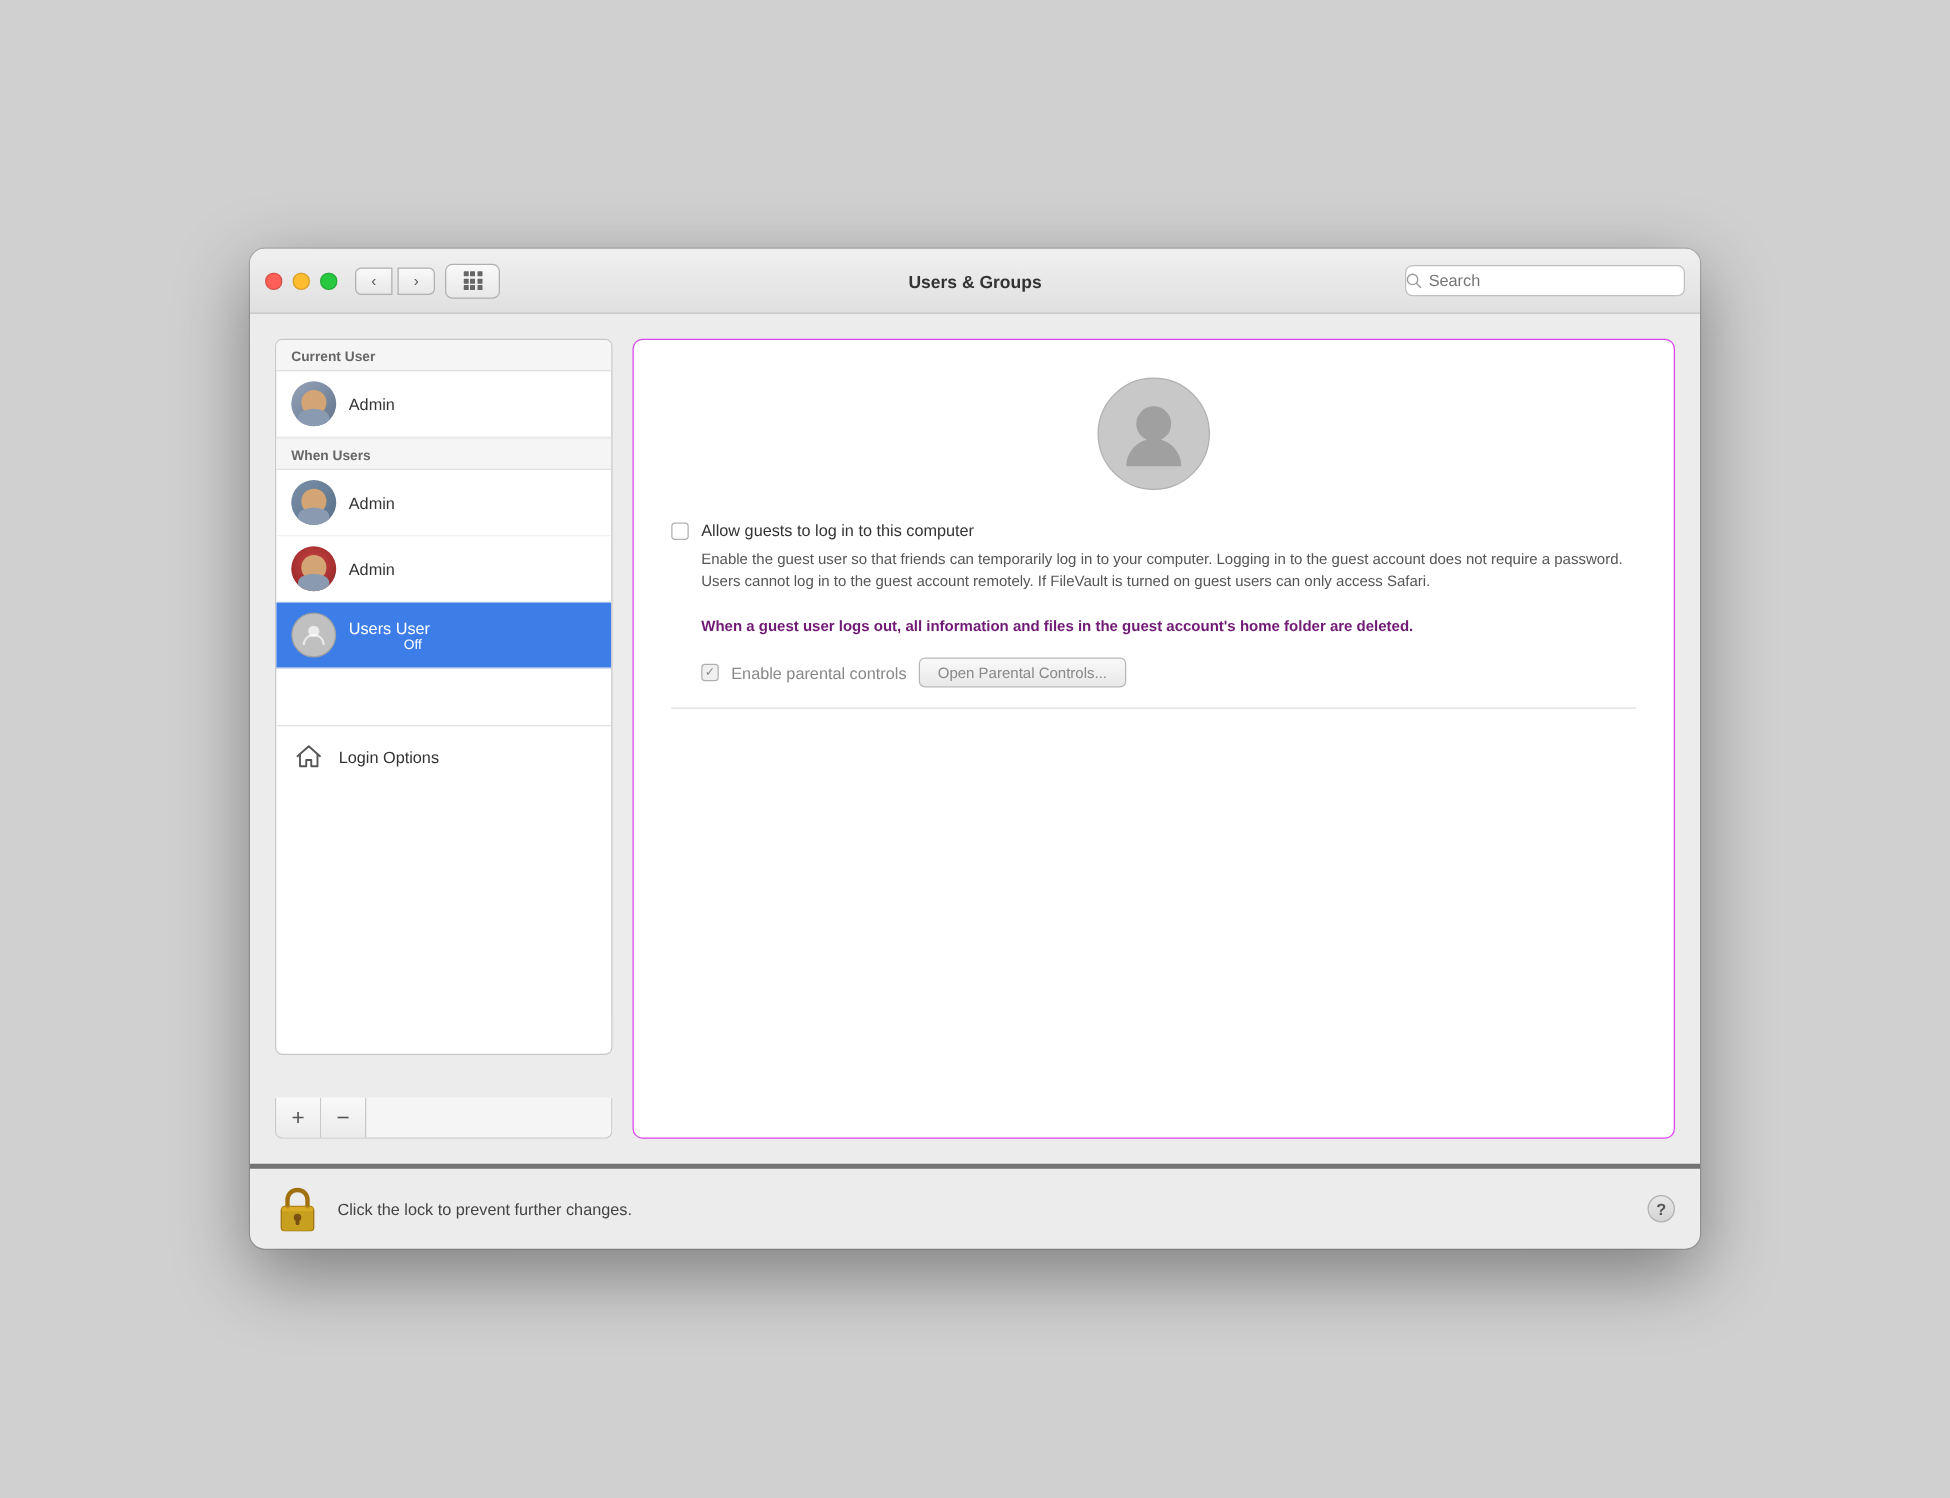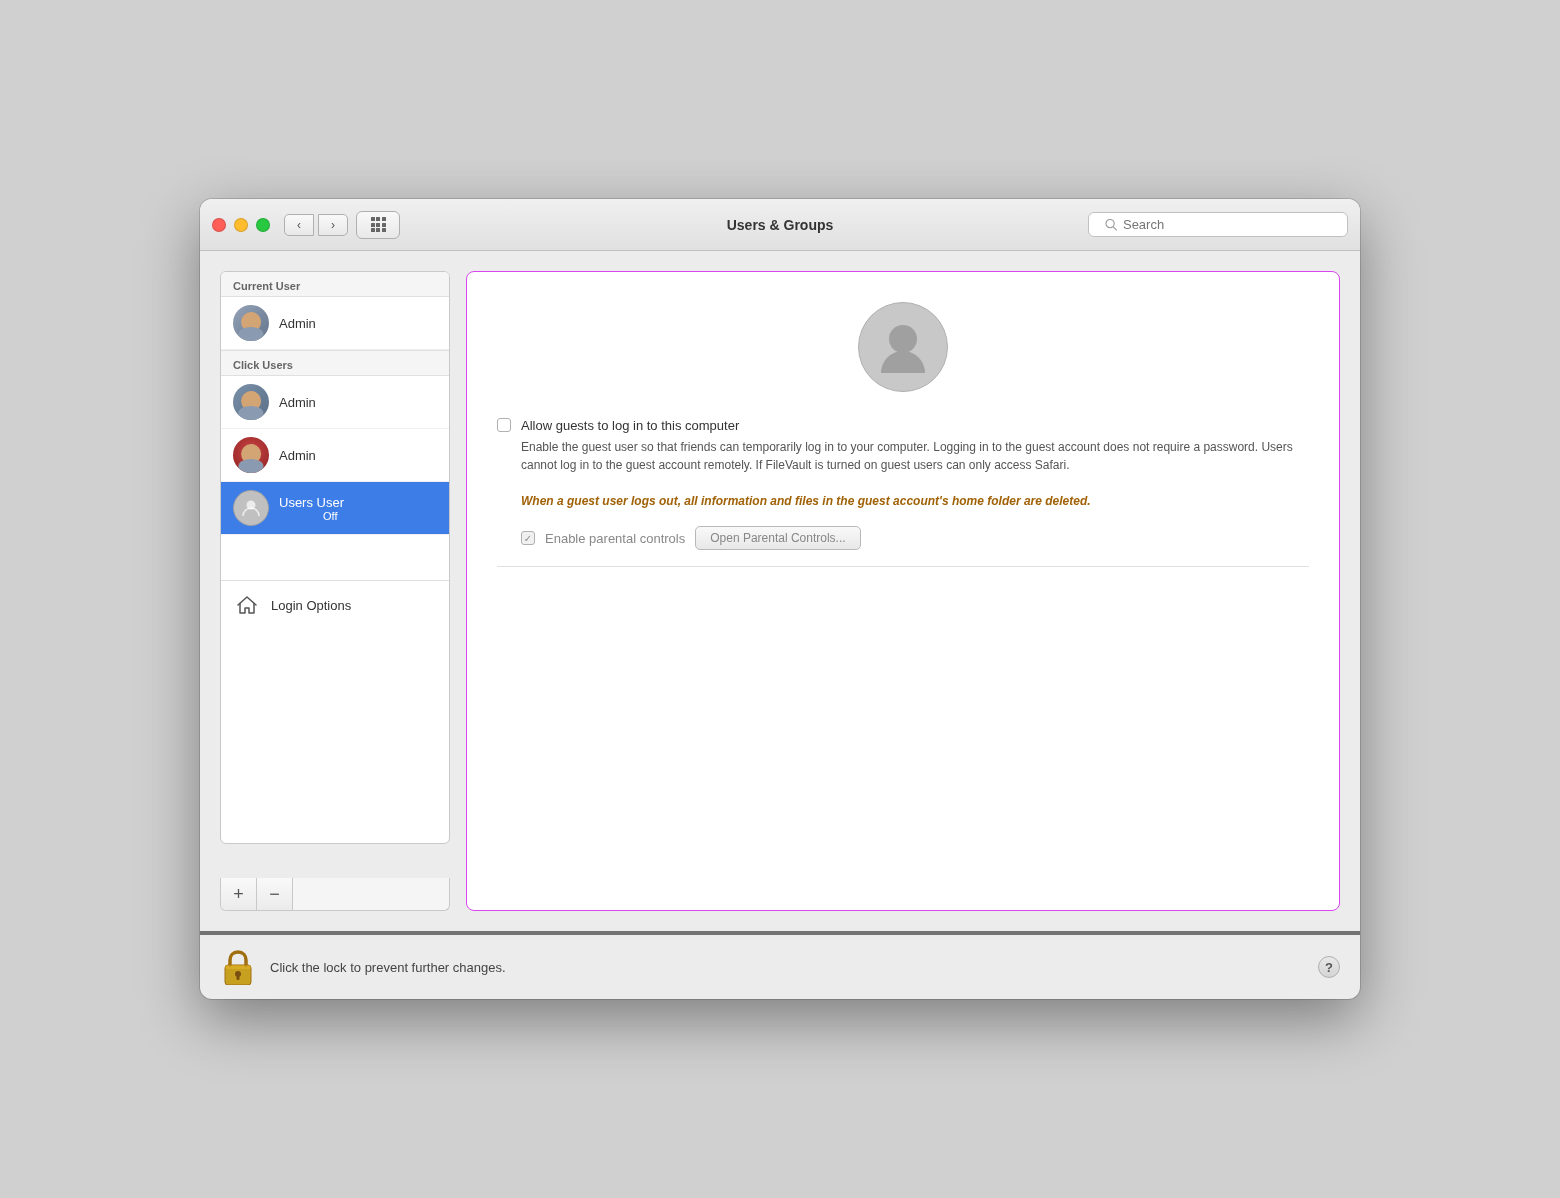--- a/index.html
+++ b/index.html
@@ -111,22 +111,22 @@
       text-align: right;
     }
 
     .search-bar {
       margin-left: auto;
       display: flex;
       align-items: center;
       background: white;
       border: 1px solid #c0c0c0;
       border-radius: 6px;
-      padding: 4px 16px;
-      width: 260px;
+      padding: 4px 0;
+      width: 224px;
       gap: 6px;
     }
 
     .search-input {
       border: none;
       outline: none;
       background: transparent;
       font-size: 13px;
       color: #999;
       width: 100%;
@@ -135,21 +135,21 @@
     
     .main-content {
       display: flex;
       padding: 20px;
       gap: 16px;
       min-height: 680px;
     }
 
     
     .sidebar {
-      width: 230px;
+      width: 270px;
       flex-shrink: 0;
       display: flex;
       flex-direction: column;
       gap: 34px;
     }
 
     .sidebar-list {
       background: white;
       border: 1px solid #c8c8c8;
       border-radius: 6px;
@@ -330,22 +330,21 @@
 
     .option-description {
       font-size: 12px;
       color: #555;
       margin-top: 4px;
       line-height: 1.5;
     }
 
     .option-description strong {
       font-weight: 700;
-      color: #a16207;
-      font-style: italic;
+      color: #701a75;
     }
 
     .parental-controls-row {
       display: flex;
       align-items: center;
       margin: 16px 0 6px 24px;
       gap: 10px;
     }
 
     .parental-checkbox {
@@ -523,21 +522,21 @@
           <div class="avatar user1-bg">
             <div class="pixel-face"></div>
           </div>
           <div class="user-info">
             <span class="user-name">Admin</span>
           </div>
         </div>
 
         <div class="other-users-section">
           <div class="section-header">
-            <span>Click Users</span>
+            <span>When Users</span>
           </div>
 
           <div class="user-item">
             <div class="avatar user2-bg">
               <div class="pixel-face"></div>
             </div>
             <div class="user-info">
               <span class="user-name">Admin</span>
             </div>
           </div>

